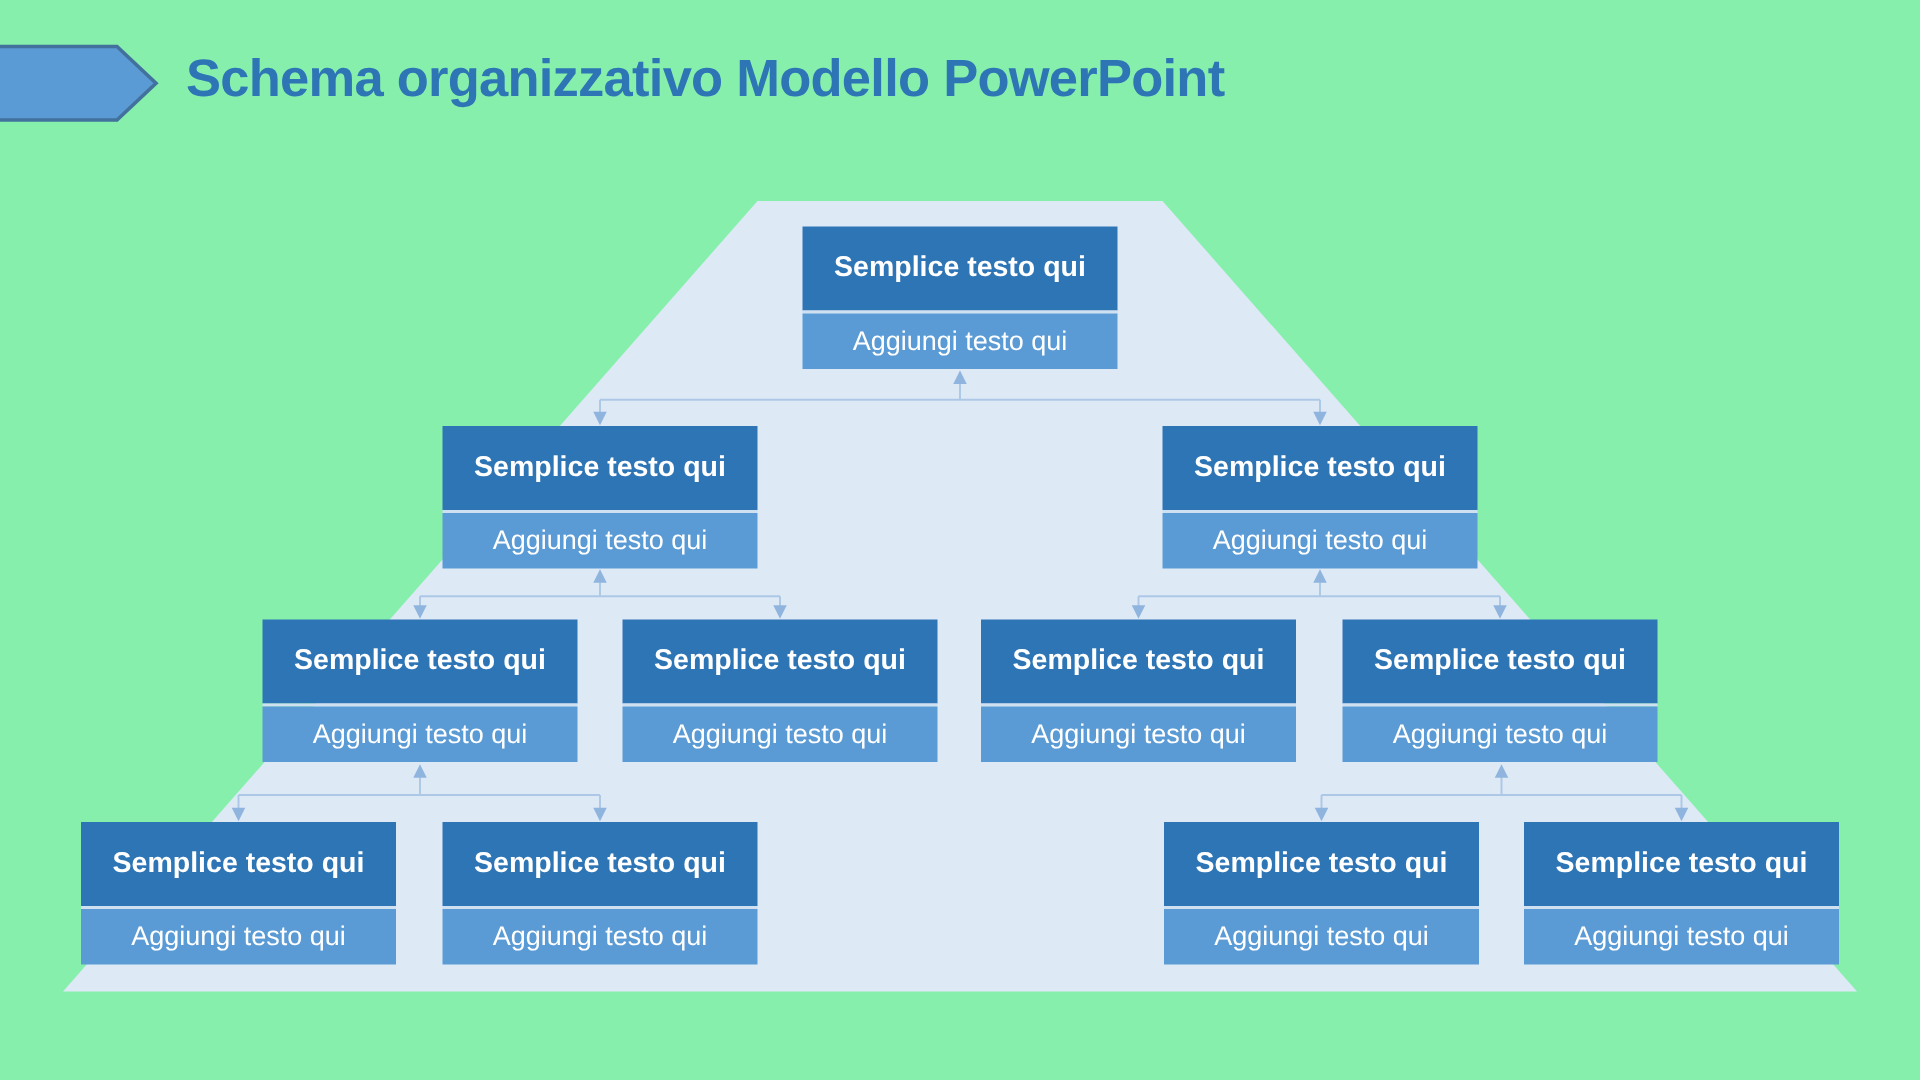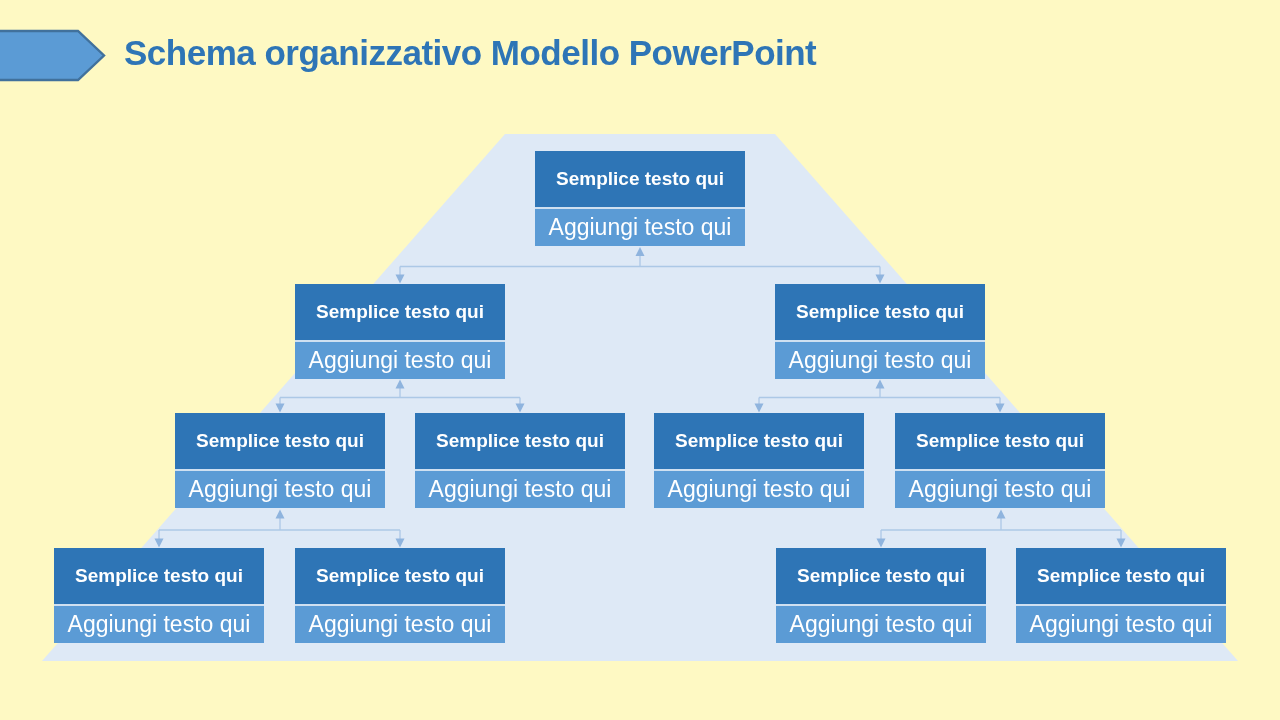--- a/index.html
+++ b/index.html
@@ -9,21 +9,21 @@
     --c-node-divider:#CFE0F1;
     --c-node-text:#FFFFFF;
     --c-pyramid-bg:#DEE9F6;
     --c-connector-line:#ACC8E6;
     --c-connector-arrow:#8FB4DE;
     --c-marker-fill:#5B9BD5;
     --c-marker-border:#41719C;
   }
   html,body{margin:0;padding:0;background:#ffffff;}
   .slide{
-    position:relative;width:1280px;height:720px;background:#fef9c3;
+    position:relative;width:1280px;height:720px;background:#86efac;
     overflow:hidden;font-family:"Liberation Sans",sans-serif;
   }
   .slide-title{
     position:absolute;left:124px;top:33px;
     font-size:35px;font-weight:bold;color:var(--c-title);
     letter-spacing:-0.5px;white-space:nowrap;
   }
   .marker-svg{position:absolute;left:0;top:28px;}
   .bg-svg{position:absolute;left:0;top:0;}
   .pyramid{fill:var(--c-pyramid-bg);}
@@ -33,21 +33,21 @@
     position:absolute;width:210px;height:95px;display:flex;flex-direction:column;
   }
   .node-header{
     height:56px;background:var(--c-node-header-bg);color:var(--c-node-text);
     font-size:19px;font-weight:bold;display:flex;align-items:center;justify-content:center;
     white-space:nowrap;
   }
   .node-divider{height:2px;background:var(--c-node-divider);}
   .node-body{
     flex:1;background:var(--c-node-body-bg);color:var(--c-node-text);
-    font-size:23px;display:flex;align-items:center;justify-content:center;
+    font-size:18px;display:flex;align-items:center;justify-content:center;
     white-space:nowrap;
   }
 </style>
 </head>
 <body>
 
 <div class="slide">
 
   <svg class="bg-svg" width="1280" height="720" viewBox="0 0 1280 720">
     <polygon class="pyramid" points="505,134 775,134 1238,661 42,661"></polygon>

